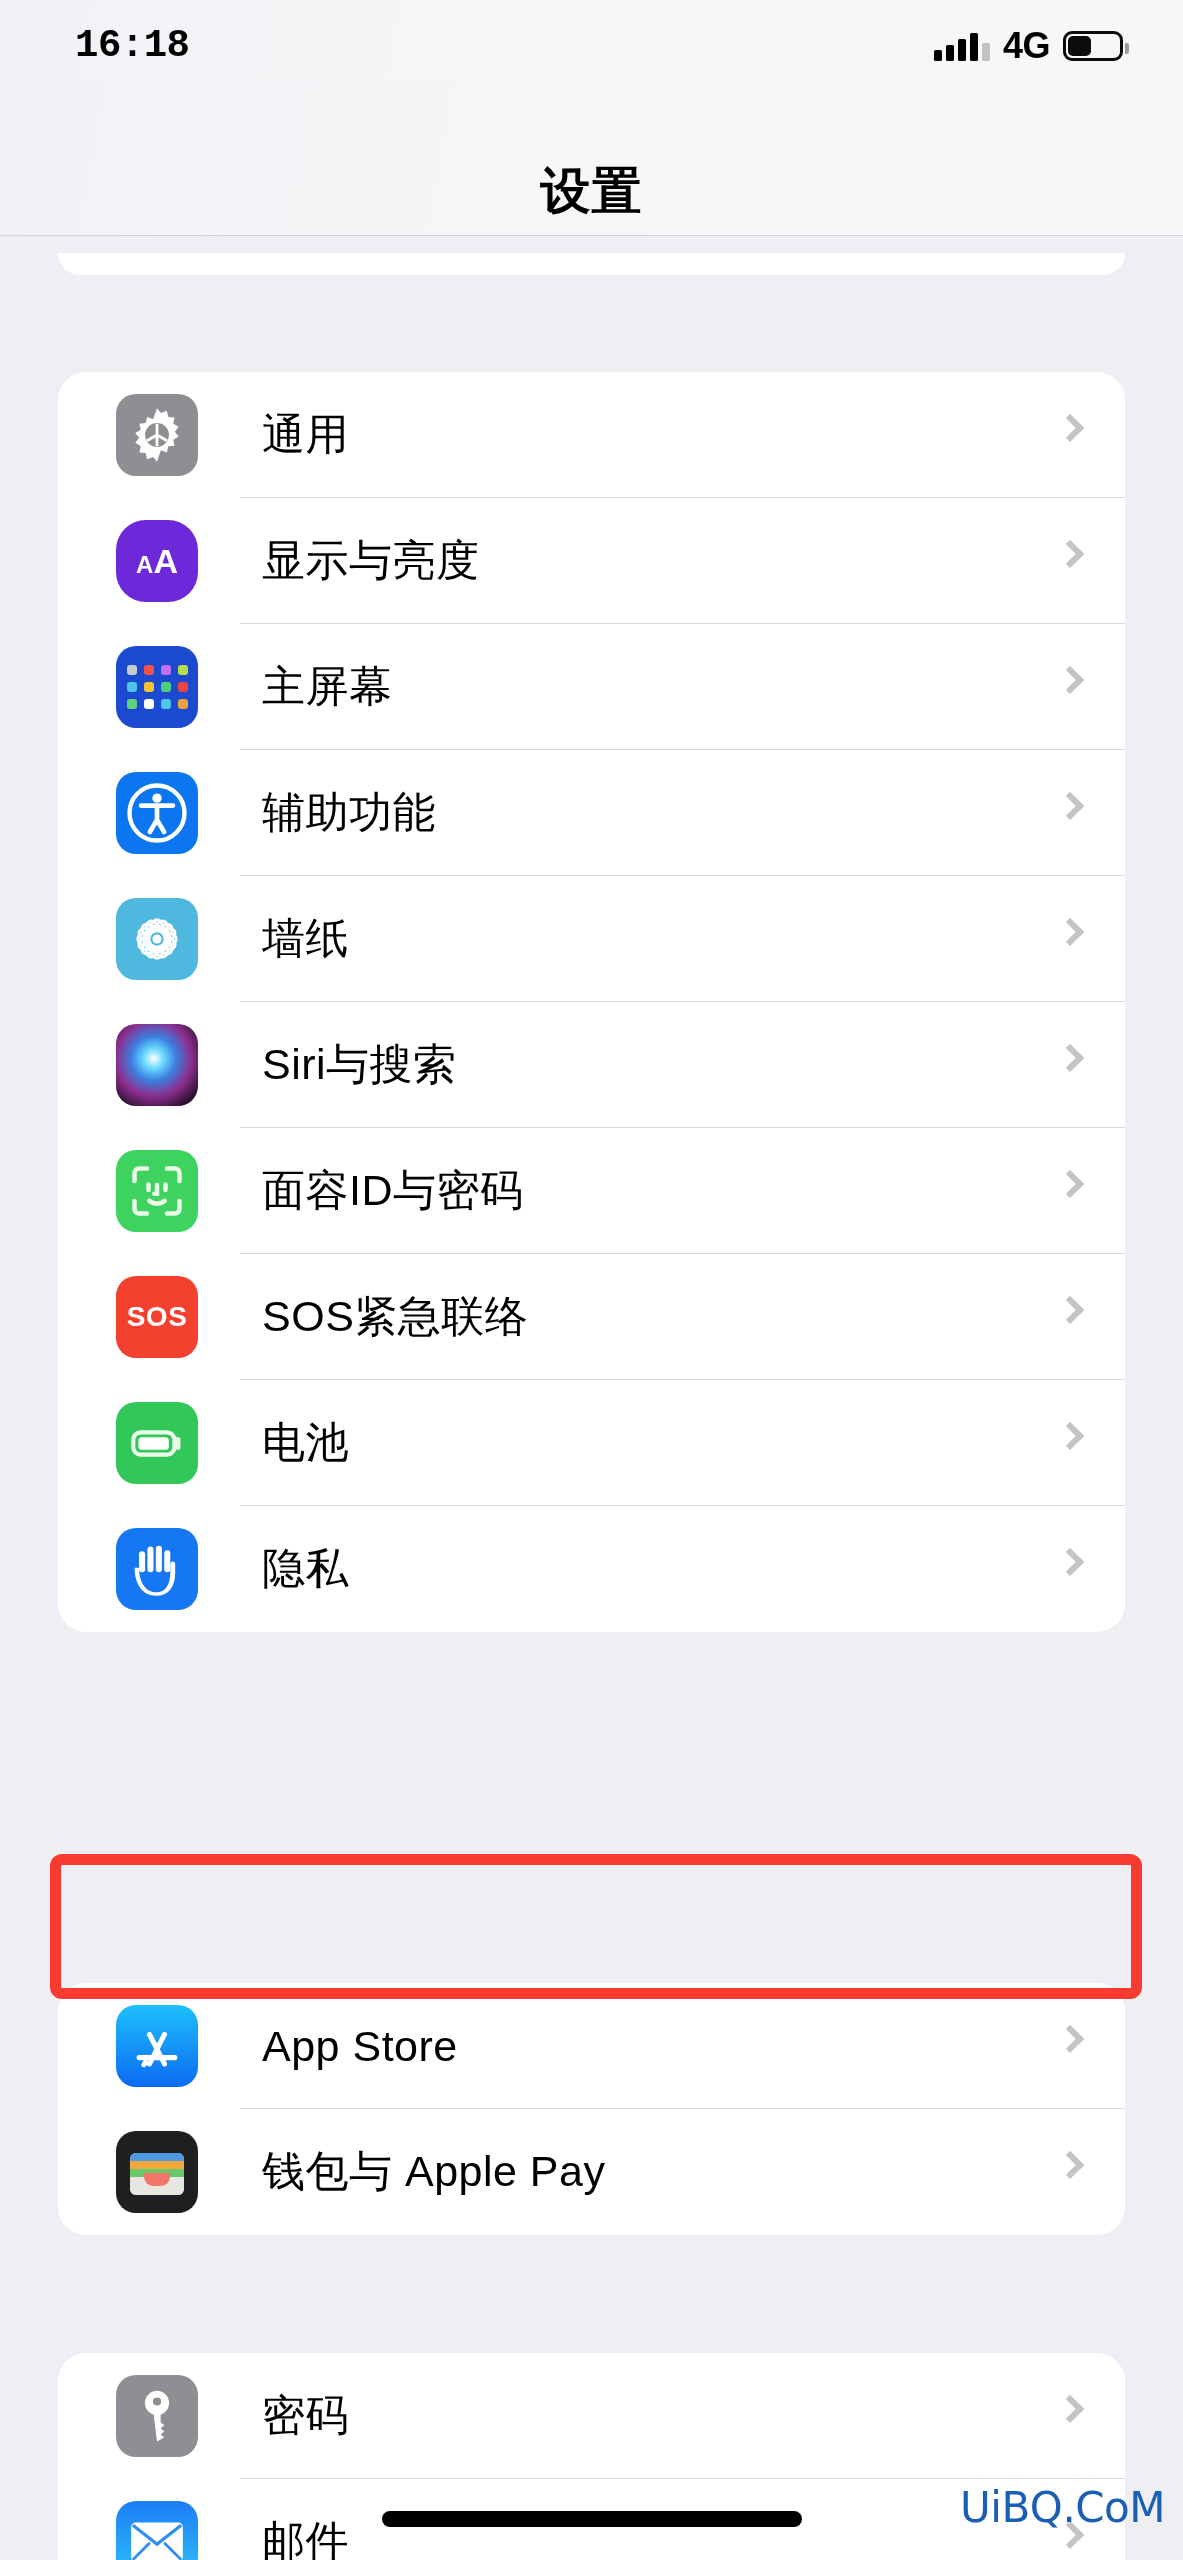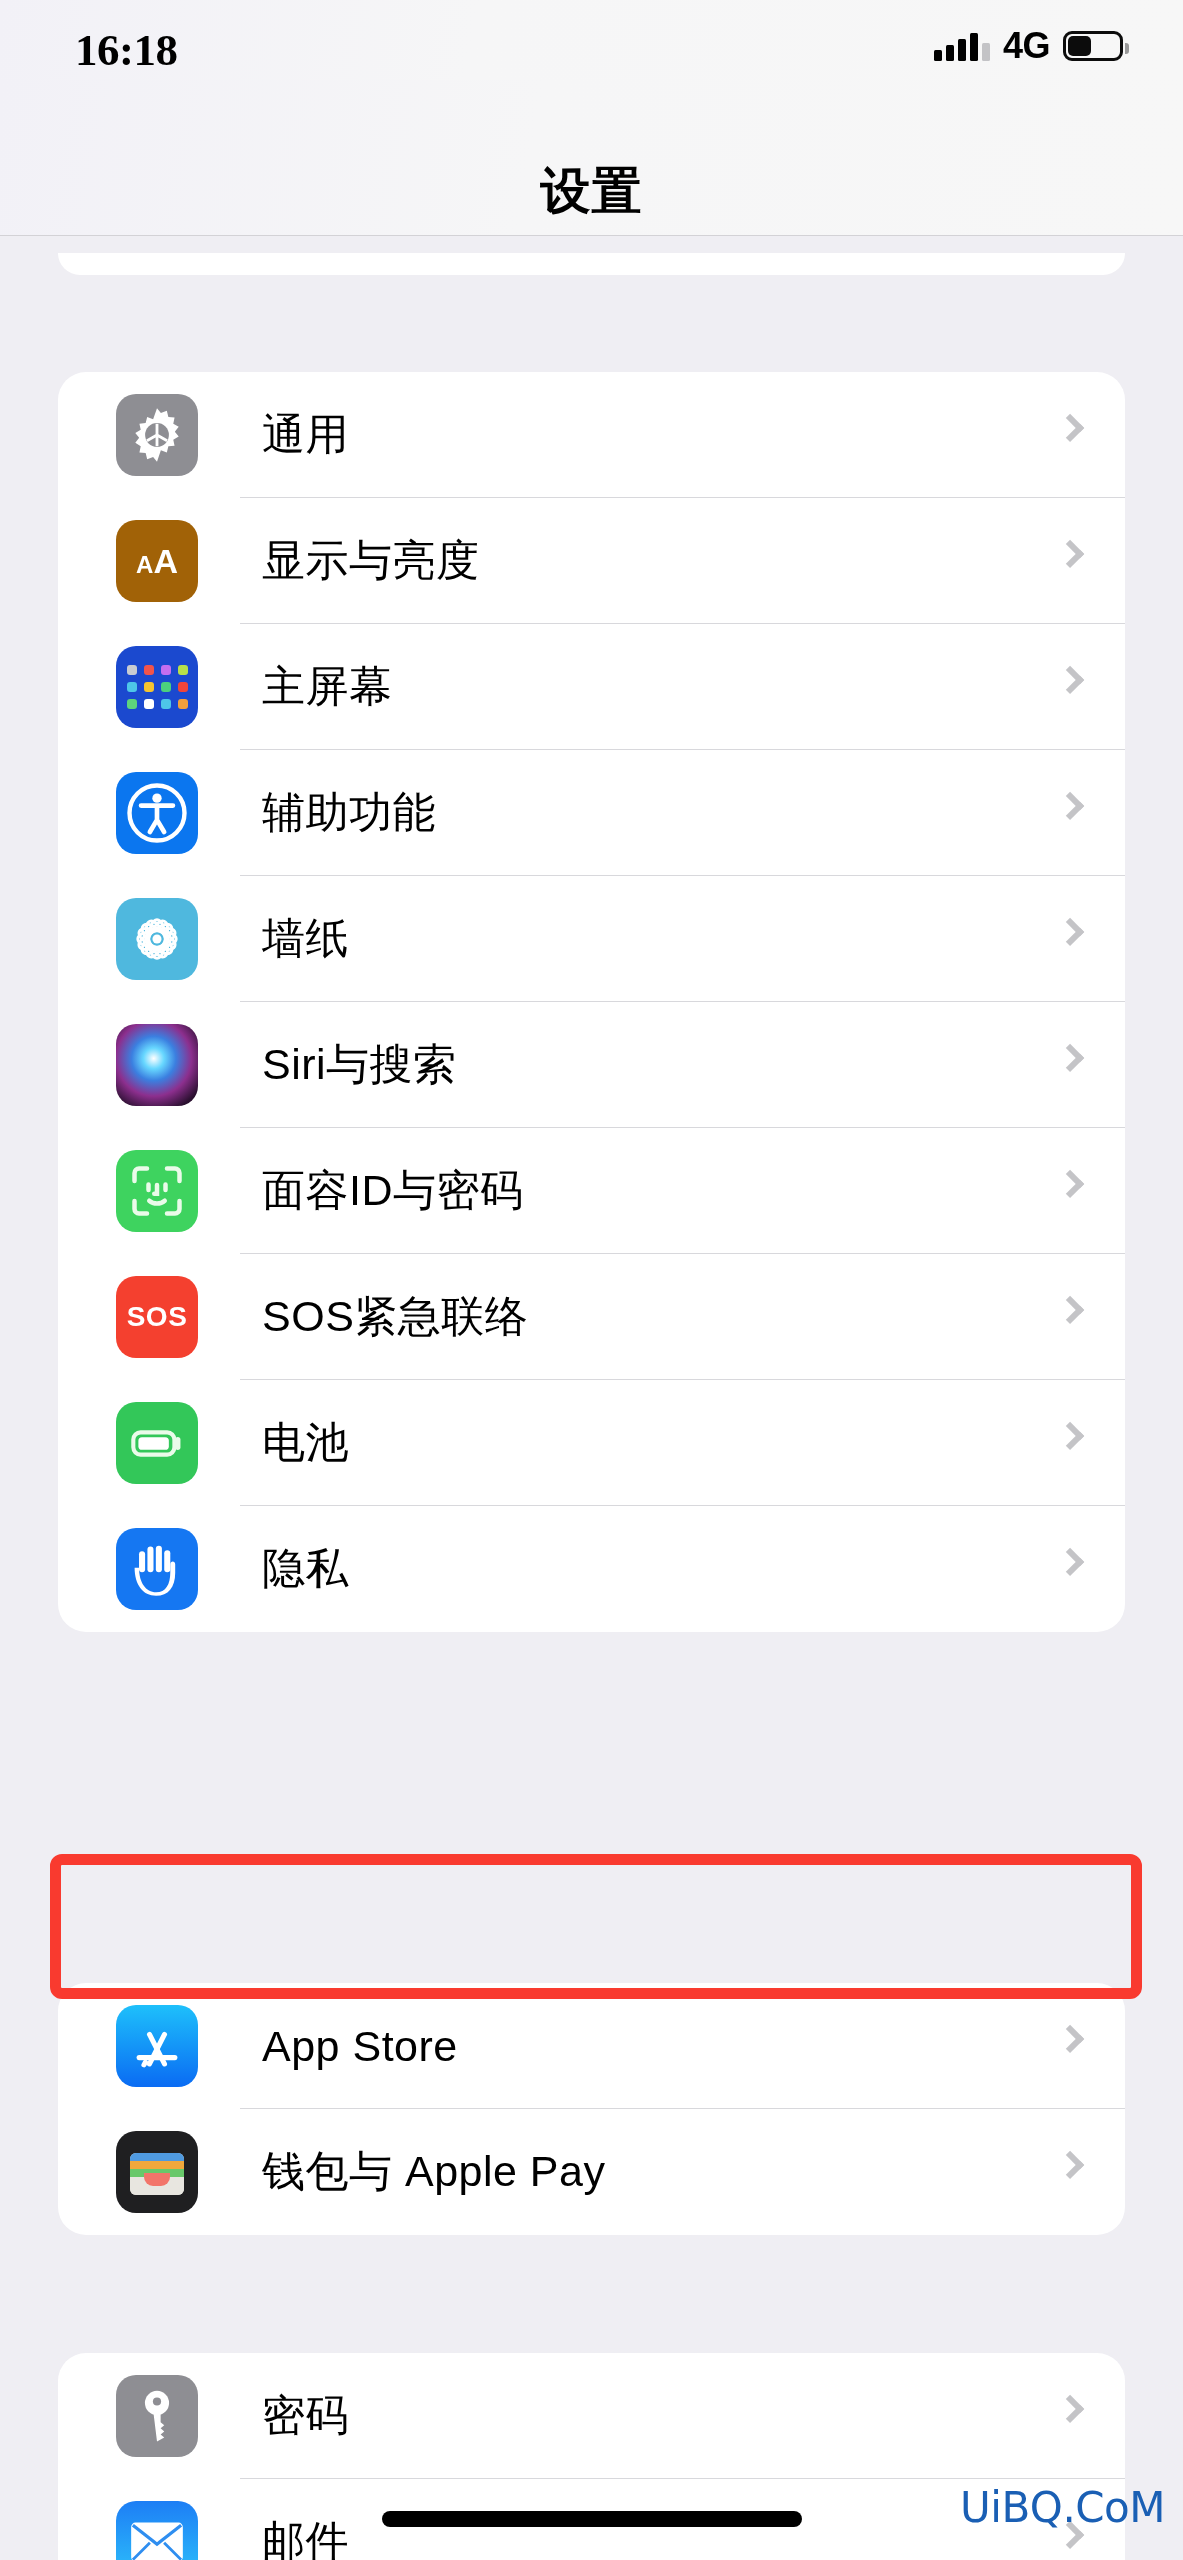--- a/index.html
+++ b/index.html
@@ -12,22 +12,22 @@
     overflow:hidden;
   }
 
   
   .statusbar{
     position:absolute; left:0; top:0; width:1183px; height:96px;
     background:linear-gradient(100deg,#f2f1f7 0%,#f6f6f7 40%,#f7f7f7 100%);
   }
   .status-time{
     position:absolute; left:75px; top:24px;
-    font-size:45px; font-weight:700; letter-spacing:-0.5px; color:#000;
-    font-family:Liberation Serif, serif;
+    font-size:39px; font-weight:700; letter-spacing:-0.5px; color:#000;
+    font-family:Liberation Mono, monospace;
   }
   .status-right{
     position:absolute; right:60px; top:28px;
     display:flex; align-items:center; gap:13px;
   }
   .signal{ display:flex; align-items:flex-end; gap:4px; height:29px; }
   .signal i{ display:block; width:8px; background:#000; border-radius:1.5px; }
   .signal i:nth-child(1){ height:11px; }
   .signal i:nth-child(2){ height:16px; }
   .signal i:nth-child(3){ height:22px; }
@@ -85,21 +85,21 @@
     width:20px; height:20px; border-right:6px solid #c4c4c7; border-top:6px solid #c4c4c7;
     transform-origin:center; rotate:45deg; margin-top:-10px;
   }
   .sep{
     position:absolute; left:182px; right:0; bottom:0; height:1px; background:#d8d8dc;
   }
 
   
   .ic-gear{ background:#8e8e93; }
   .ic-cc{ background:#8e8e93; }
-  .ic-display{ background:#a16207; }
+  .ic-display{ background:#6d28d9;border-radius:30px; }
   .ic-home{ background:#1b49cf; }
   .ic-access{ background:#0b76ef; }
   .ic-wall{ background:#4fb8de; }
   .ic-siri{ background:radial-gradient(circle at 46% 42%, #ffffff 0%, #67d7ff 16%, #3b7fe0 34%, #8c2f8e 58%, #2b1030 84%); }
   .ic-faceid{ background:#3ed35f; }
   .ic-sos{ background:#f4402f; }
   .ic-expo{ background:#fdfdfd; border:1px solid #e6e6e8; }
   .ic-battery{ background:#33c759; }
   .ic-privacy{ background:#1577f2; }
   .ic-appstore{ background:linear-gradient(180deg,#1ec0fb 0%,#0a6bf3 100%); }

